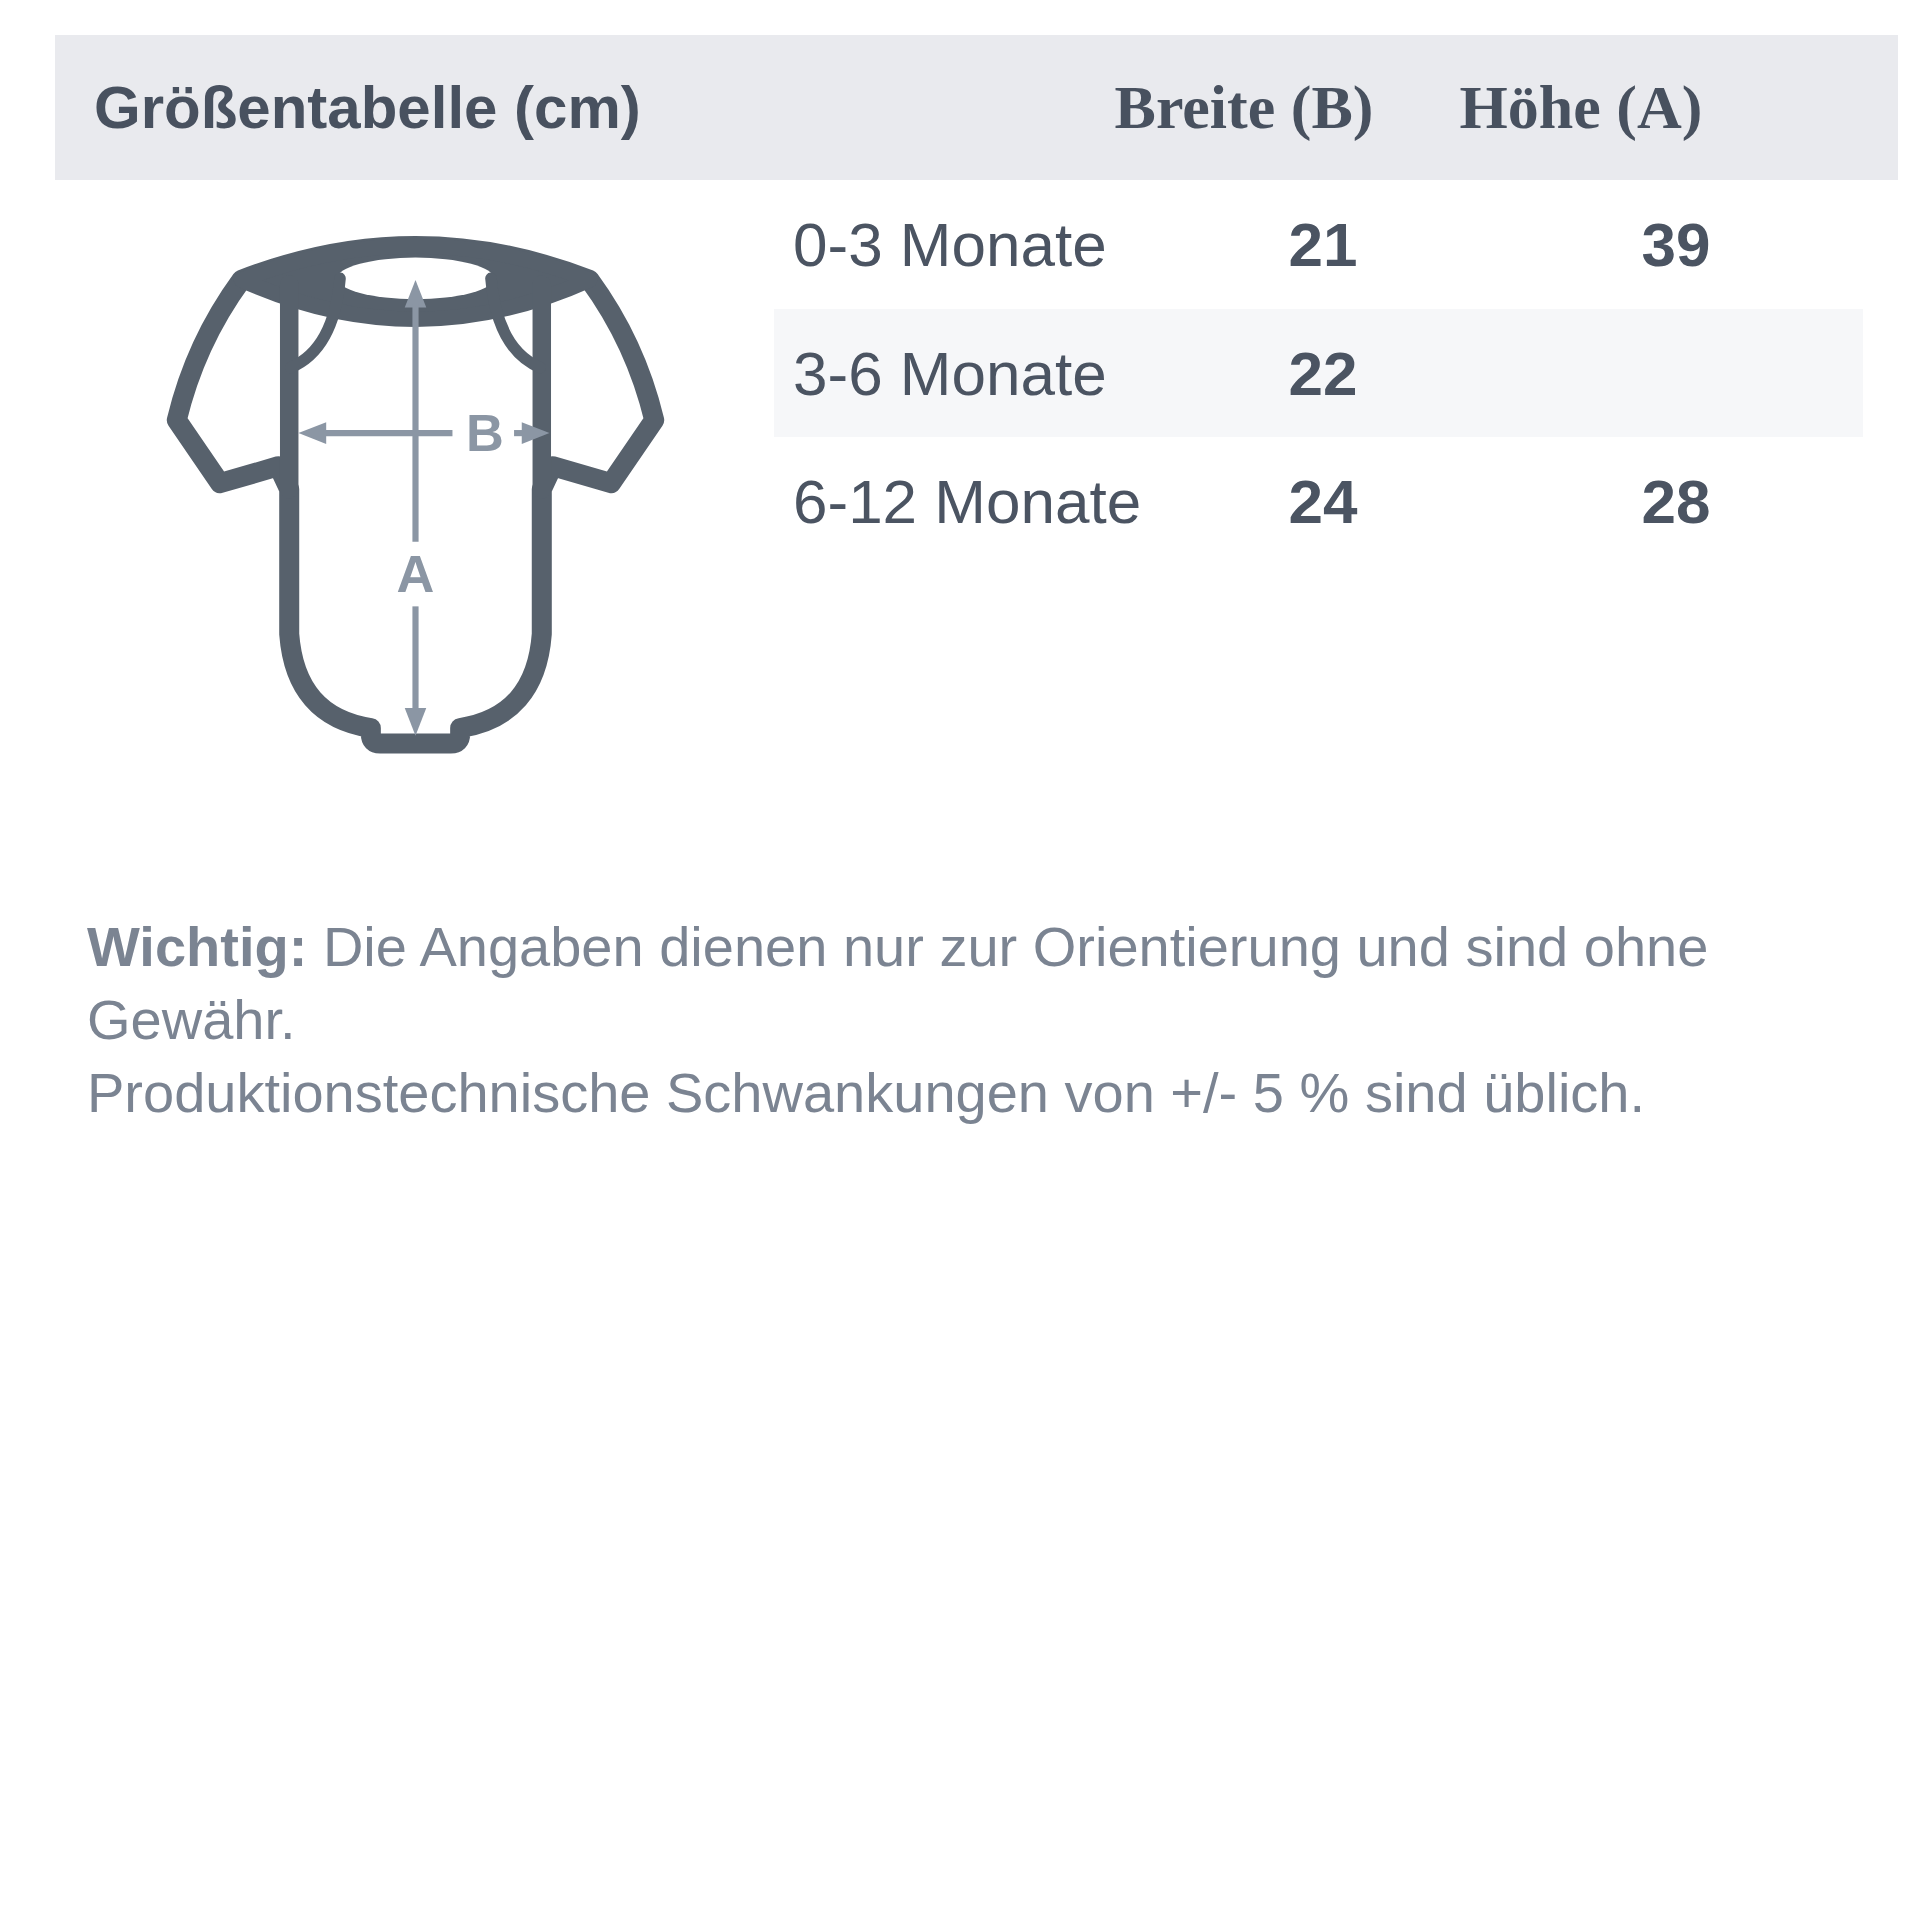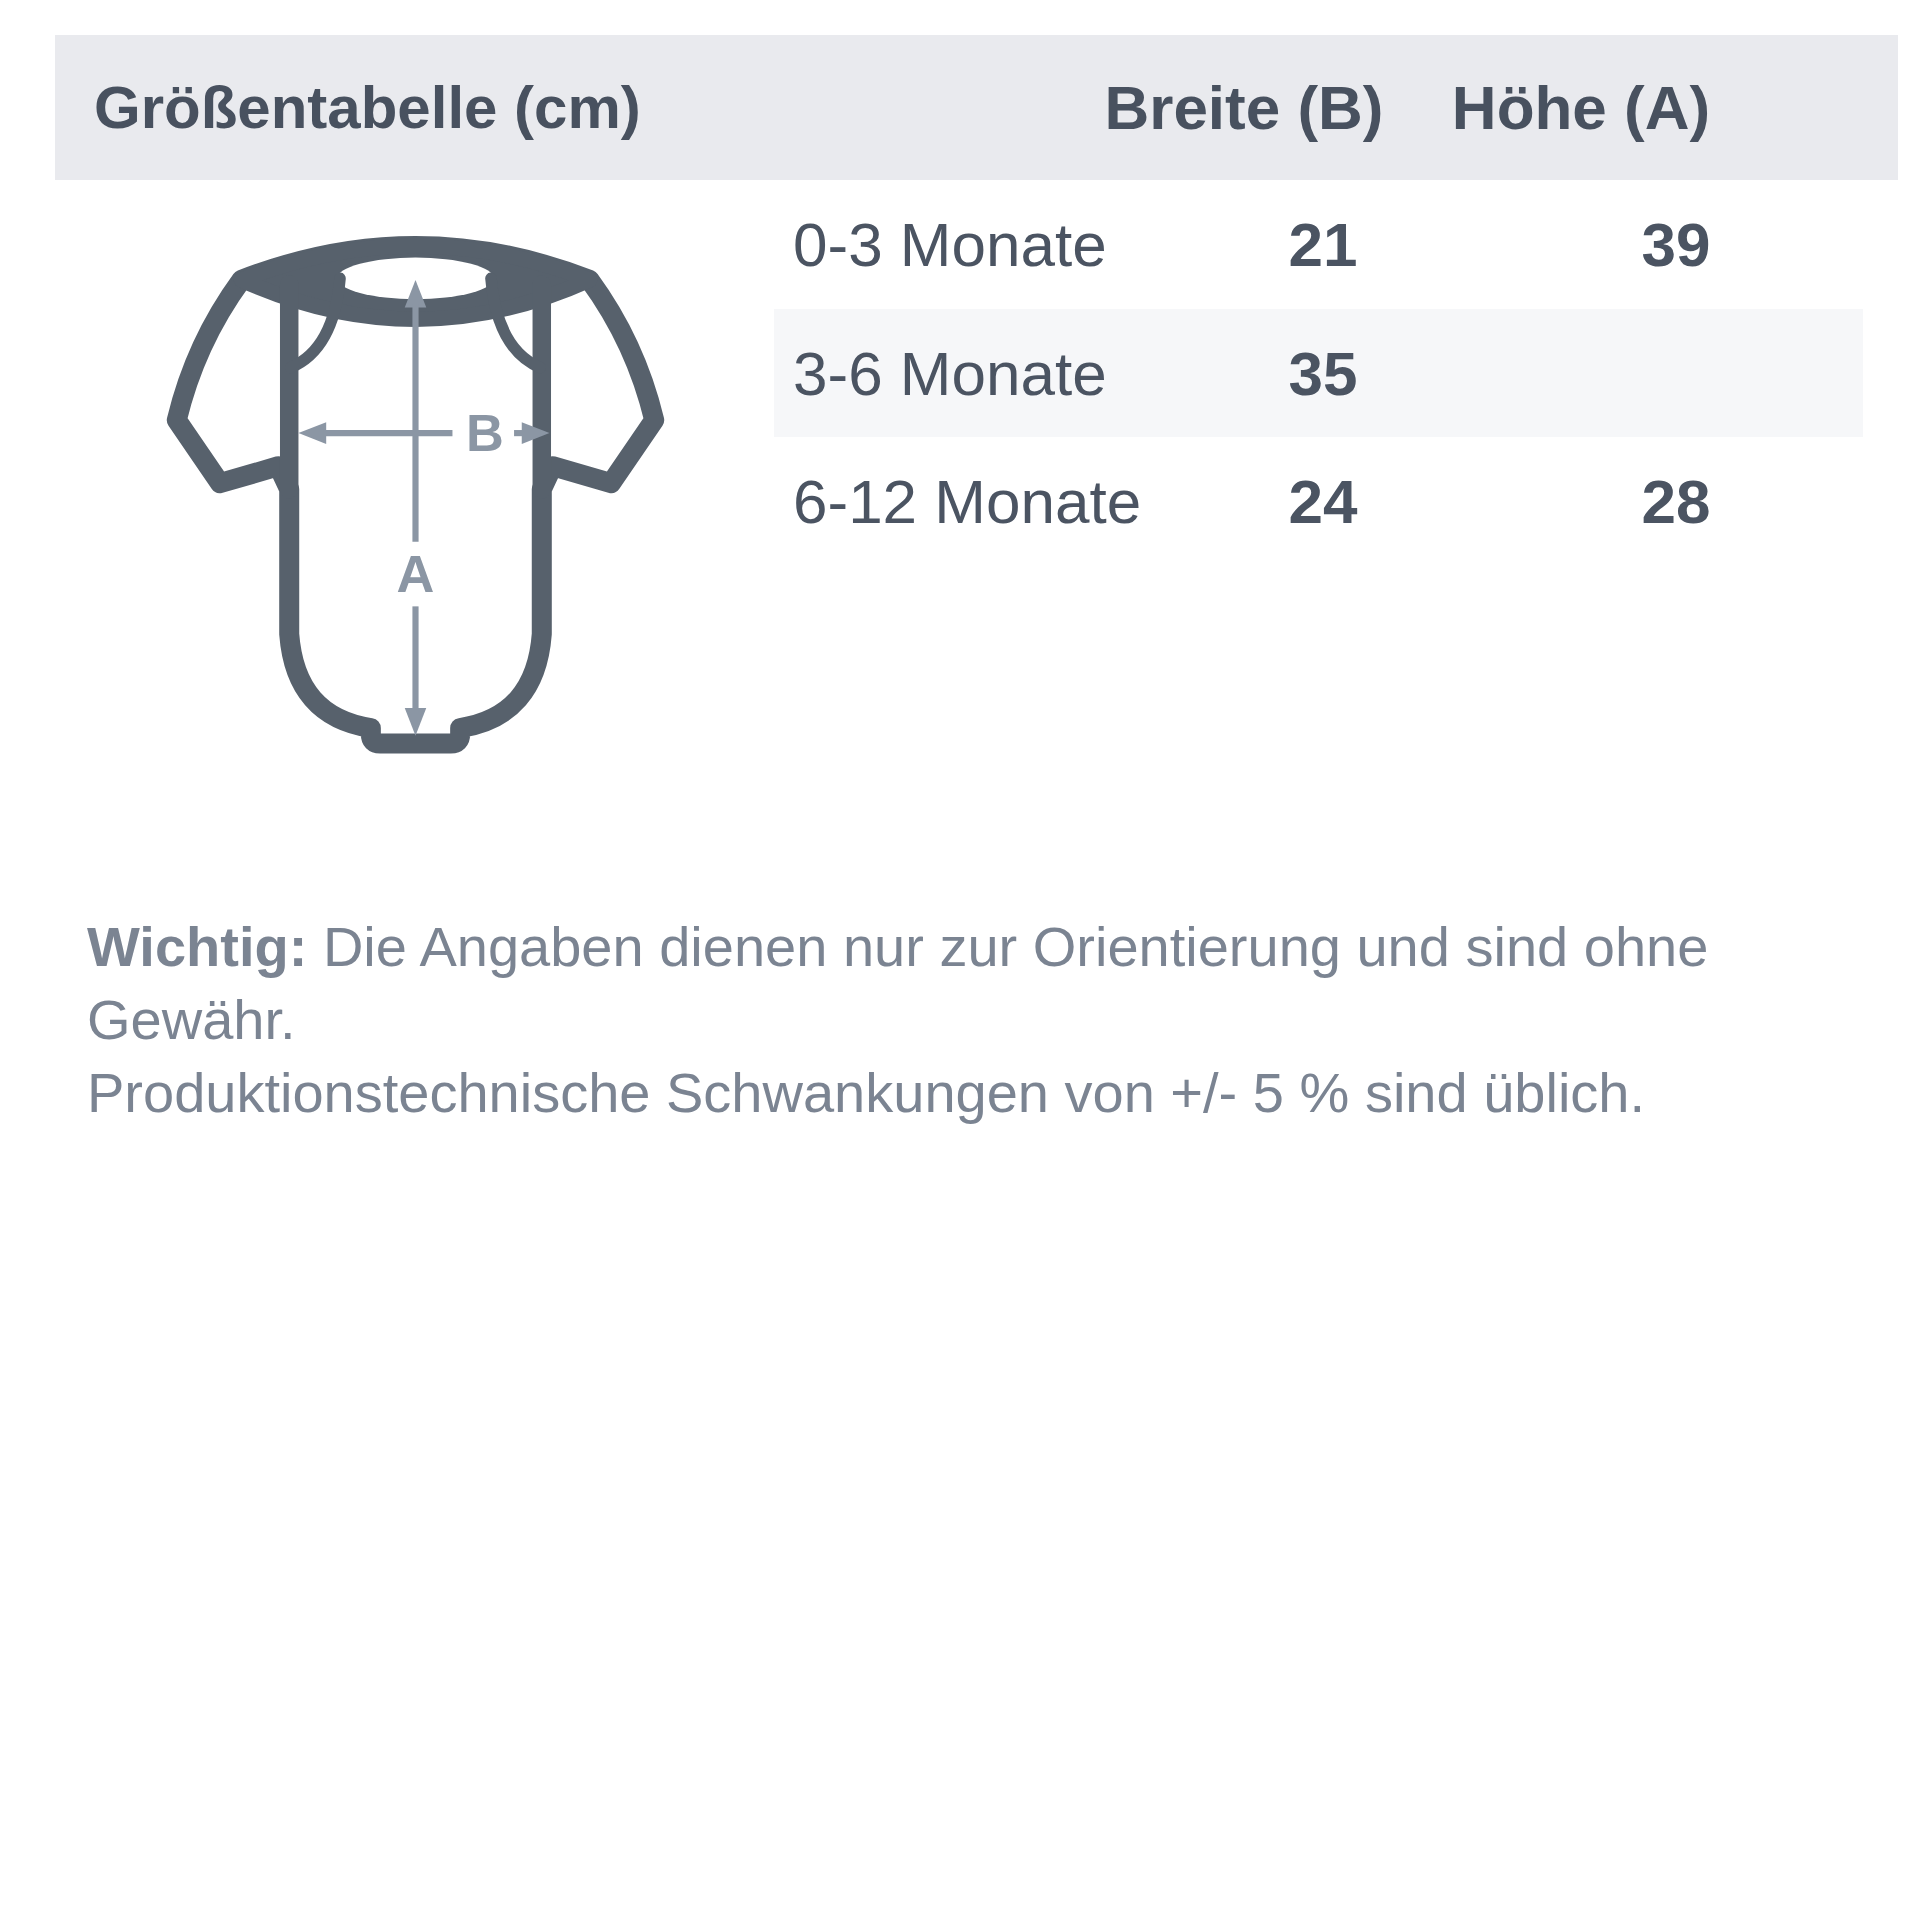--- a/index.html
+++ b/index.html
@@ -19,21 +19,21 @@
   .title{
     position:absolute;left:39px;top:0;height:145px;
     display:flex;align-items:center;
     font-size:60px;font-weight:bold;color:#48515f;
     letter-spacing:0px;white-space:nowrap;
   }
   .col-header{
     position:absolute;top:0;height:145px;
     display:flex;align-items:center;justify-content:center;
     transform:translateX(-50%);
-    font-size:62px;font-weight:bold;color:#48515f;white-space:nowrap;
+    font-size:62px;font-weight:bold;color:#48515f;white-space:nowrap;font-family:Liberation Serif, serif;
   }
   .col-header.breite{left:1189px;}
   .col-header.hoehe{left:1526px;}
   .rows{
     position:absolute;left:774px;top:180px;width:1089px;height:513px;
   }
   .row{
     position:absolute;left:0;width:1089px;
     font-size:62px;color:#4b5462;
   }
@@ -70,21 +70,21 @@
   </div>
 
   <div class="rows">
     <div class="row" style="top:0;height:129px;">
       <span class="size-label">0-3 Monate</span>
       <span class="val breite">21</span>
       <span class="val hoehe">39</span>
     </div>
     <div class="row striped" style="top:129px;height:128px;">
       <span class="size-label">3-6 Monate</span>
-      <span class="val breite">35</span>
+      <span class="val breite">22</span>
     </div>
     <div class="row" style="top:257px;height:129px;">
       <span class="size-label">6-12 Monate</span>
       <span class="val breite">24</span>
       <span class="val hoehe">28</span>
     </div>
   </div>
 
   <svg class="diagram" viewBox="0 0 700 715" aria-hidden="true">
 

